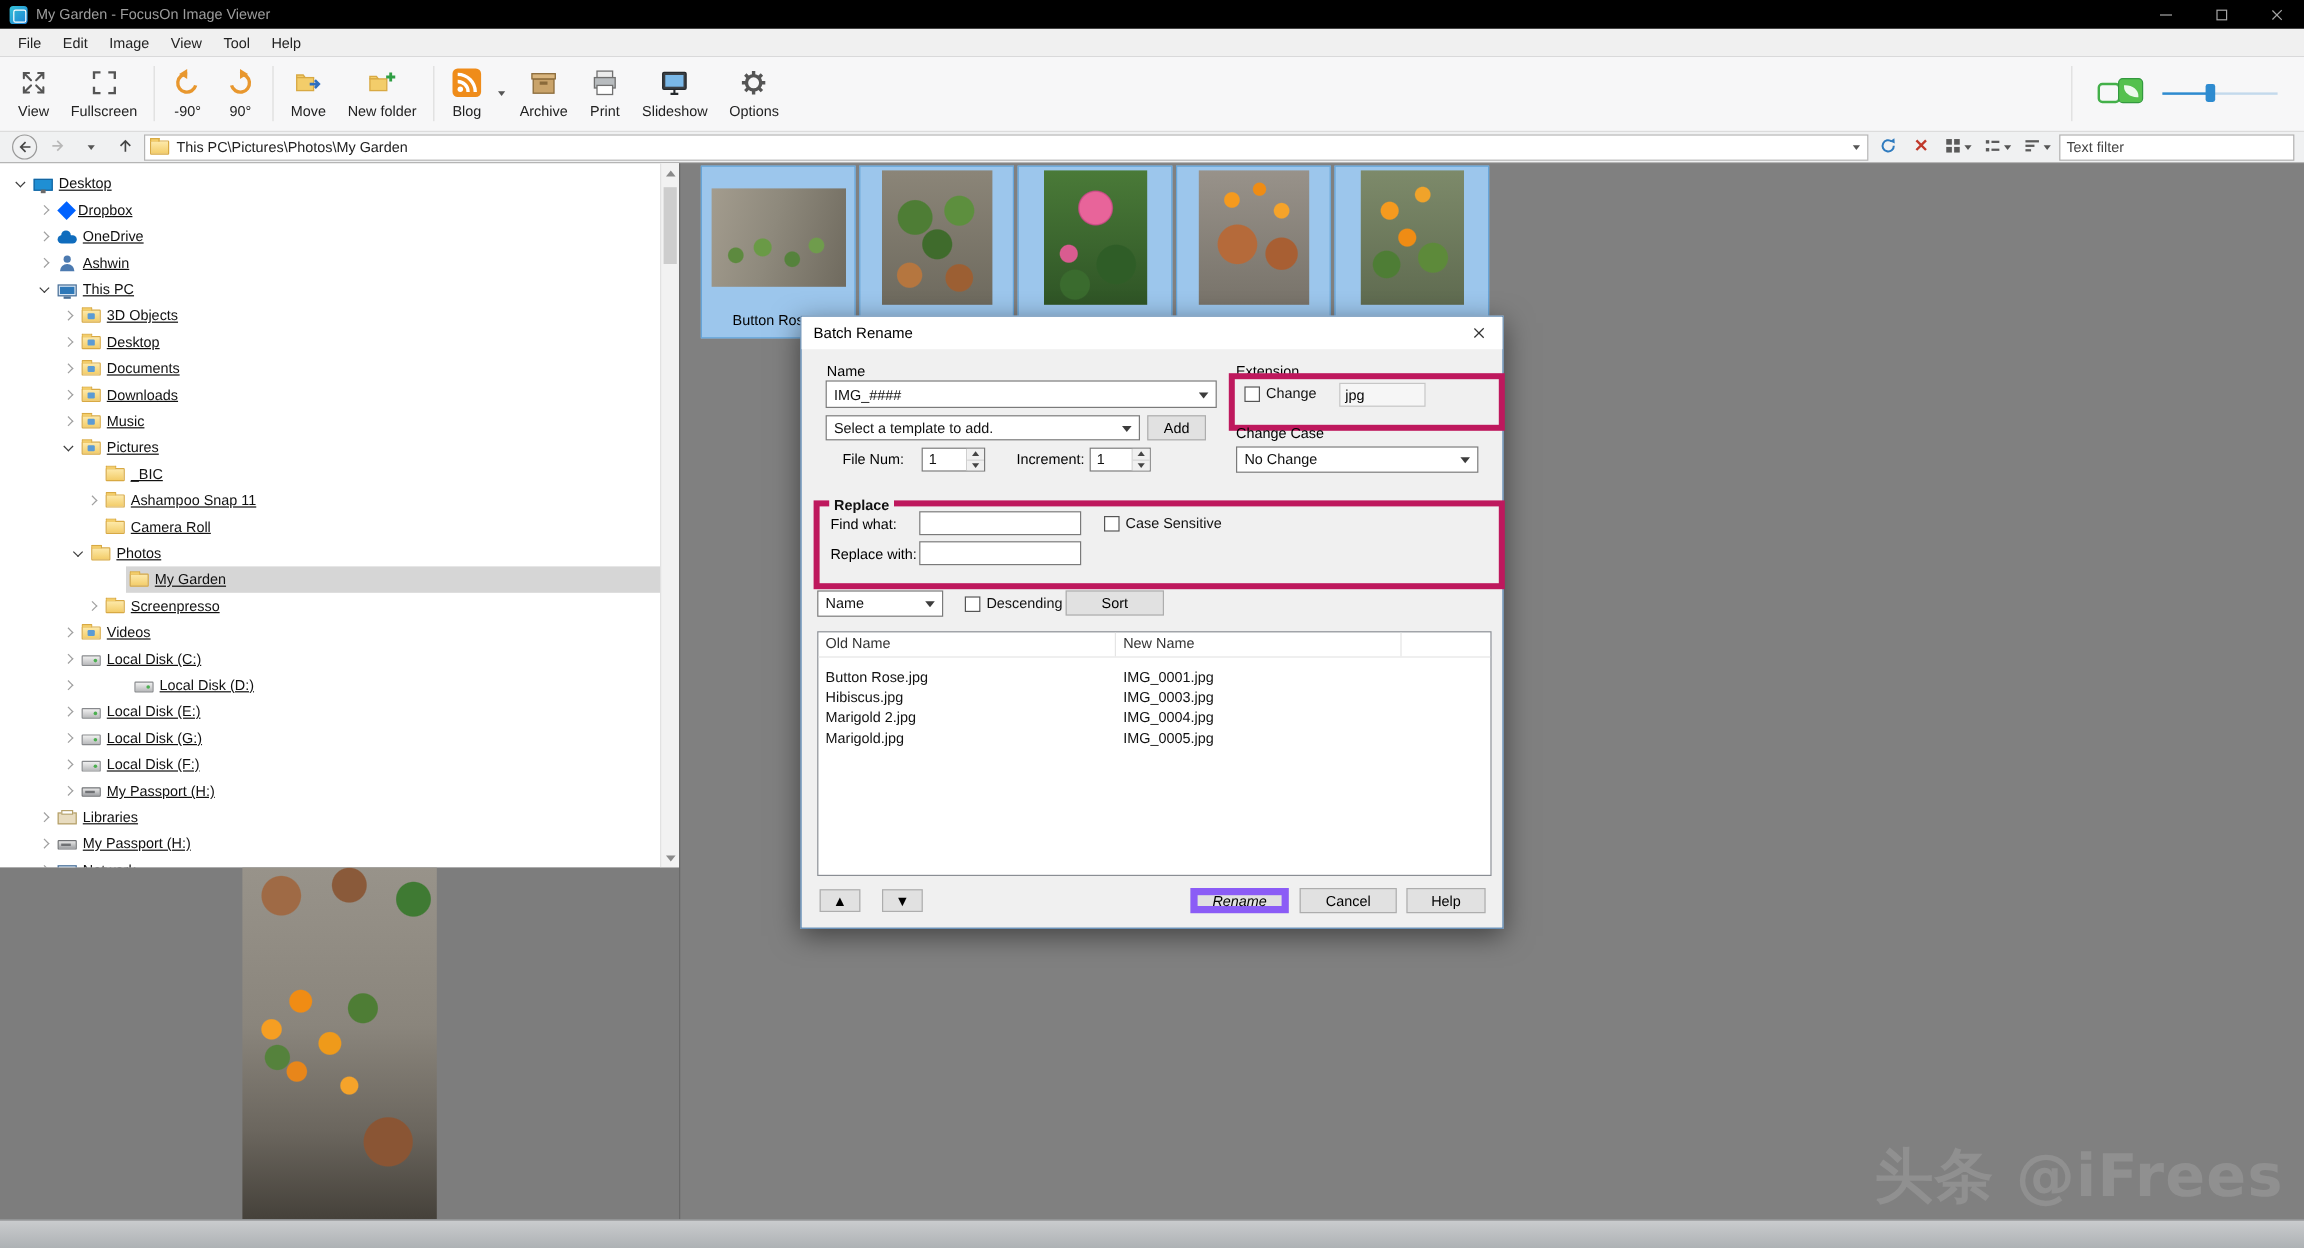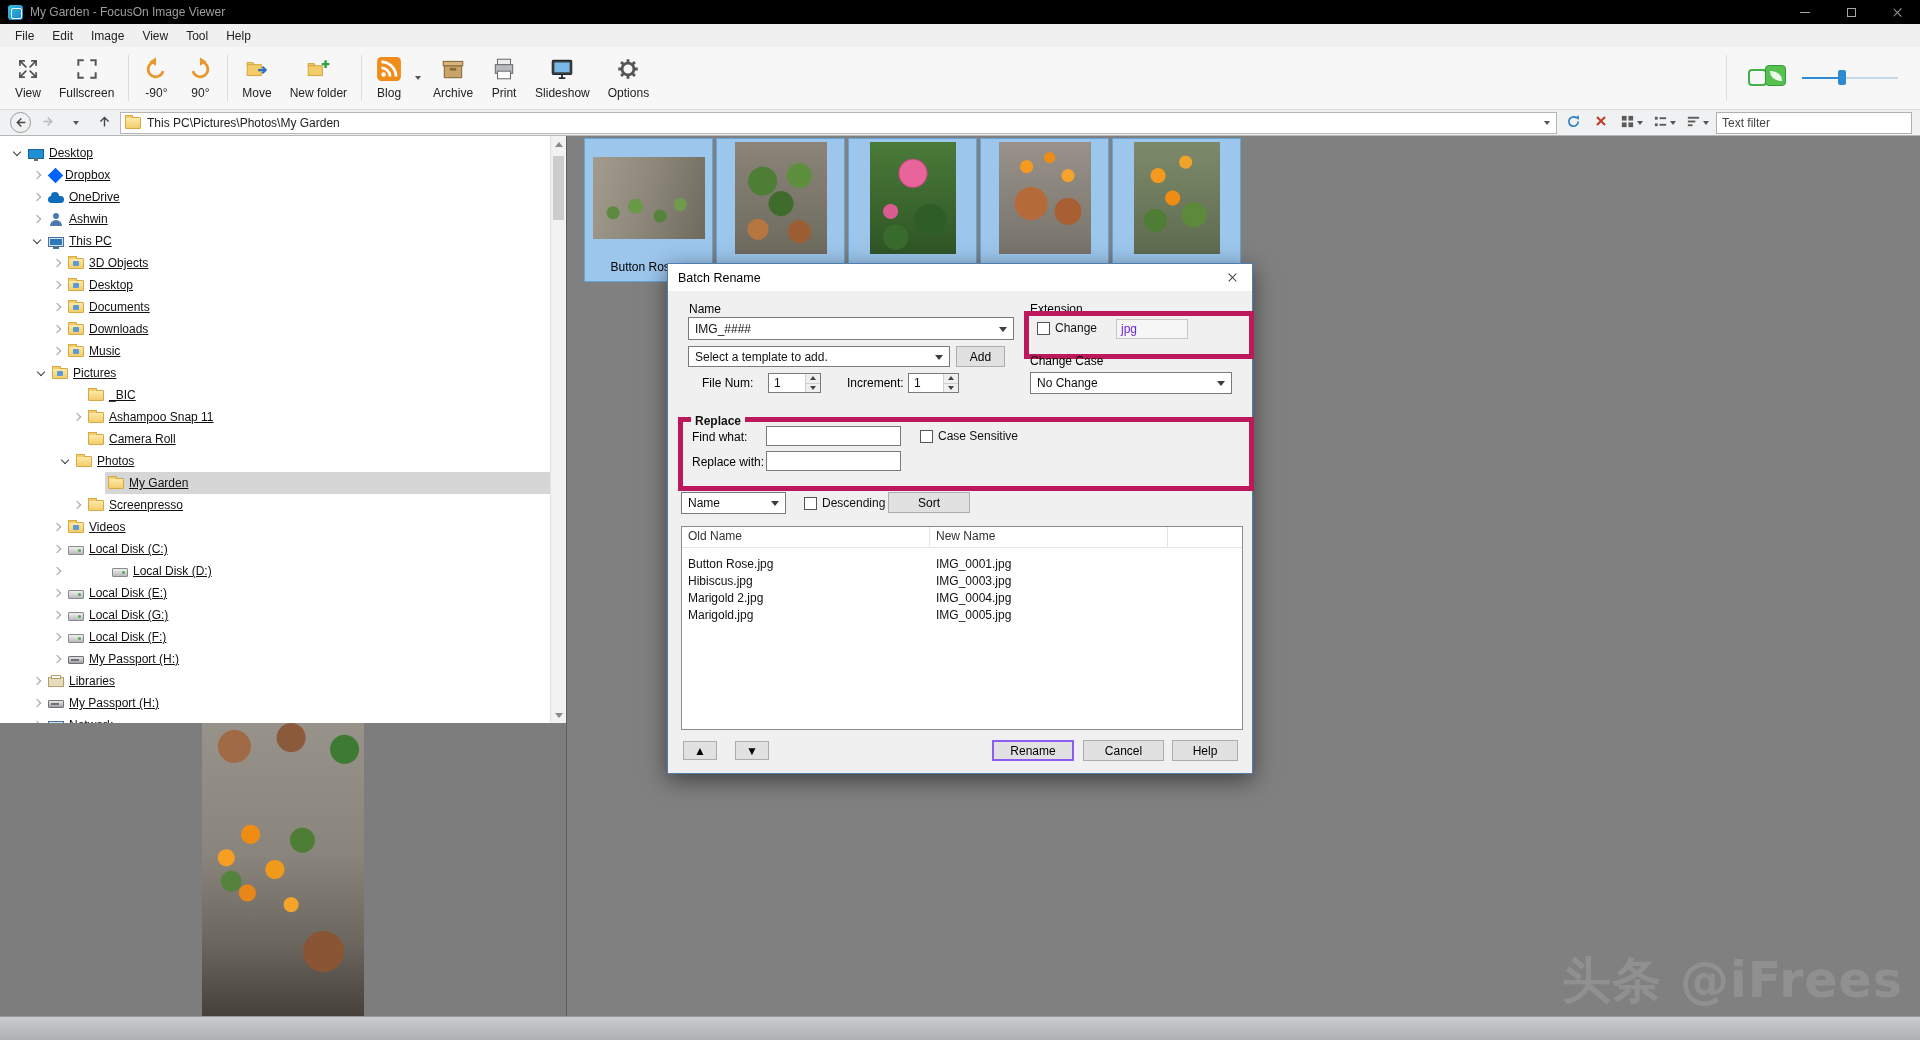--- a/index.html
+++ b/index.html
@@ -152,35 +152,35 @@
           box-shadow:0 6px 22px rgba(0,0,0,.5);z-index:50;box-sizing:border-box;}
   .dlg-title{height:27px;background:#fff;display:flex;align-items:center;padding-left:10px;font-size:12.5px;color:#000;}
   .dlg-close{position:absolute;right:0;top:0;width:40px;height:27px;display:flex;align-items:center;justify-content:center;}
   .x-icon{position:relative;width:11px;height:11px;}
   .x-icon::before,.x-icon::after{content:"";position:absolute;left:5px;top:0;width:1.3px;height:11px;background:#333;}
   .x-icon::before{transform:rotate(45deg);} .x-icon::after{transform:rotate(-45deg);}
   .dlbl{position:absolute;font-size:12px;color:#000;white-space:nowrap;}
   .combo{position:absolute;background:#fff;border:1px solid #7a7a7a;box-sizing:border-box;display:flex;align-items:center;padding:0 20px 0 6px;font-size:12px;white-space:nowrap;overflow:hidden;}
   .combo::after{content:"";position:absolute;right:6px;top:50%;margin-top:-2px;border-left:4px solid transparent;border-right:4px solid transparent;border-top:5px solid #3c3c3c;}
   .tbox{position:absolute;background:#fff;border:1px solid #7a7a7a;box-sizing:border-box;font-size:12px;padding:0 4px;font-family:"Liberation Sans",sans-serif;}
-  .tbox.disabled{background:#f6f6f6;border-color:#c6c6c6;color:#6d28d9;display:flex;align-items:center;}
+  .tbox.disabled{background:#f6f6f6;border-color:#c6c6c6;color:#000000;display:flex;align-items:center;}
   input.tbox{outline:none;}
   .spin{position:absolute;height:20px;background:#fff;border:1px solid #7a7a7a;box-sizing:border-box;}
   .spin-val{display:block;line-height:18px;padding-left:5px;}
   .spin-btns{position:absolute;top:0;right:0;bottom:0;width:14px;display:flex;flex-direction:column;border-left:1px solid #cfcfcf;}
   .su,.sd{flex:1;display:flex;align-items:center;justify-content:center;background:#f0f0f0;}
   .su{border-bottom:1px solid #cfcfcf;}
   .su::before{content:"";border-left:3px solid transparent;border-right:3px solid transparent;border-bottom:4px solid #444;}
   .sd::before{content:"";border-left:3px solid transparent;border-right:3px solid transparent;border-top:4px solid #444;}
   .cb{position:absolute;display:flex;align-items:center;gap:5px;font-size:12px;white-space:nowrap;}
   .cb-box{width:13px;height:13px;background:#fff;border:1px solid #555;box-sizing:border-box;flex:none;}
   .gbox{position:absolute;border:5px solid #be185d;font-weight:bold;}
   .gbox-label{position:absolute;top:-8px;background:#f0f0f0;padding:0 4px;font-size:12px;}
   .btn{position:absolute;background:#e1e1e1;border:1px solid #adadad;font-size:12px;display:flex;align-items:center;justify-content:center;box-sizing:border-box;color:#000;}
-  .btn.default{border:2px solid #8b5cf6;}
+  .btn.default{border:6px solid #8b5cf6;font-style:italic;}
   .dlg-table{position:absolute;left:13px;top:262px;width:562px;height:204px;background:#fff;border:1px solid #8a8e94;box-sizing:border-box;overflow:hidden;}
   .dlg-thead{display:flex;height:20px;border-bottom:1px solid #e5e5e5;color:#333;}
   .th{padding:2px 6px;box-sizing:border-box;border-right:1px solid #e5e5e5;}
   .th.c1{width:248px;} .th.c2{width:238px;}
   .dlg-tbody{padding-top:8px;}
   .tr{display:flex;height:17px;line-height:17px;}
   .td{box-sizing:border-box;padding:0 6px;white-space:nowrap;}
   .td.c1{width:248px;}
 
   
@@ -487,21 +487,21 @@
             <span class="tree-label">Downloads</span>
           </span>
         </div>
         <div class="tree-row" style="padding-left: 48px;">
           <span class="exp right"></span>
           <span class="row-body">
             <span class="tico special-folder"></span>
             <span class="tree-label">Music</span>
           </span>
         </div>
-        <div class="tree-row" style="padding-left: 32px;">
+        <div class="tree-row" style="padding-left: 48px;">
           <span class="exp down"></span>
           <span class="row-body">
             <span class="tico special-folder"></span>
             <span class="tree-label">Pictures</span>
           </span>
         </div>
         <div class="tree-row" style="padding-left: 68px;">
           <span class="exp none"></span>
           <span class="row-body">
             <span class="tico folder"></span>

